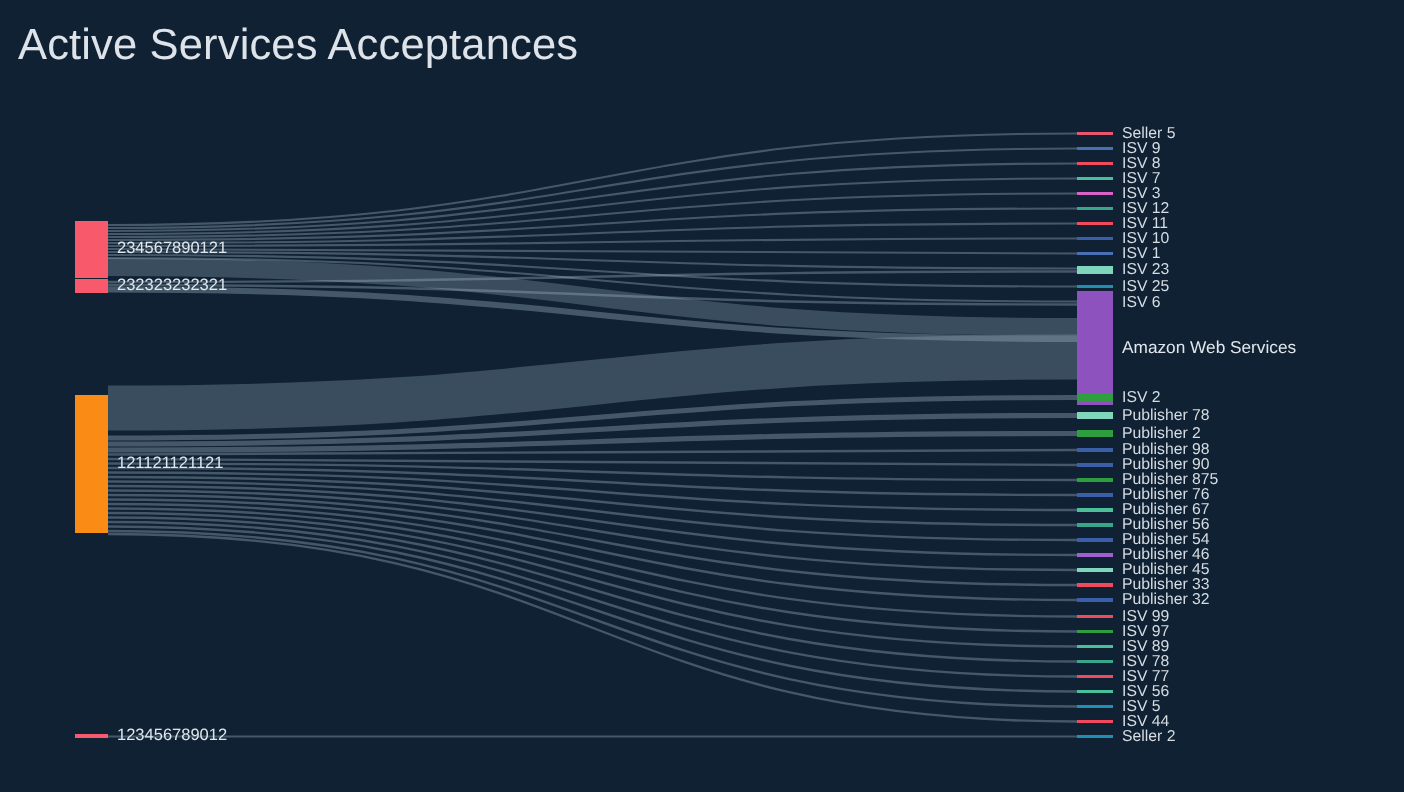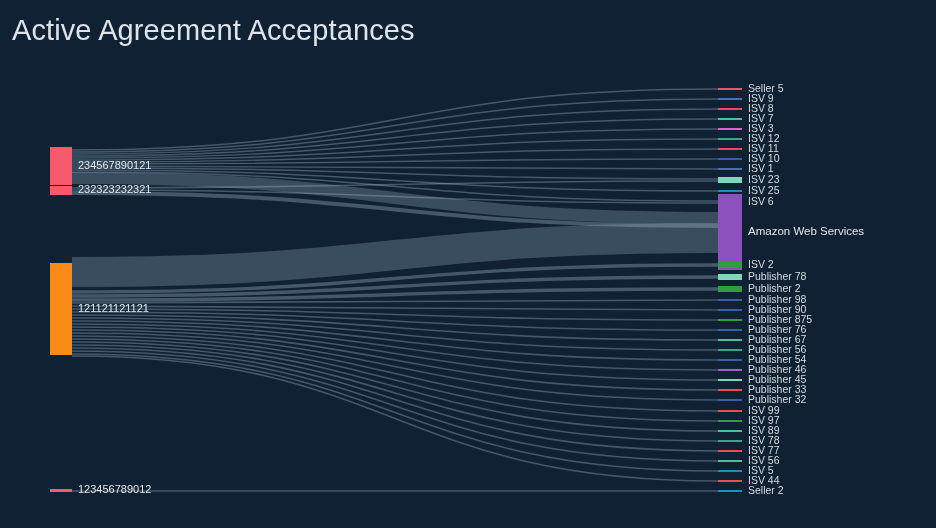--- a/index.html
+++ b/index.html
@@ -51,21 +51,21 @@
   }
   .node-rect {
     shape-rendering: crispEdges;
   }
 </style>
 </head>
 <body>
 
 <div id="app">
 
-  <div id="chart-title">Active Agreement Acceptances</div>
+  <div id="chart-title">Active Services Acceptances</div>
 
   <svg id="sankey-svg" width="936" height="528">
     <g id="links-group">
         <path d="M72,150 C395,150 395,89 718,89" class="link-path" stroke-width="1.4" stroke-opacity="0.38"></path>
         <path d="M72,152 C395,152 395,99 718,99" class="link-path" stroke-width="1.4" stroke-opacity="0.38"></path>
         <path d="M72,154 C395,154 395,109 718,109" class="link-path" stroke-width="1.4" stroke-opacity="0.38"></path>
         <path d="M72,156 C395,156 395,119 718,119" class="link-path" stroke-width="1.4" stroke-opacity="0.38"></path>
         <path d="M72,158 C395,158 395,129 718,129" class="link-path" stroke-width="1.4" stroke-opacity="0.38"></path>
         <path d="M72,160 C395,160 395,139 718,139" class="link-path" stroke-width="1.4" stroke-opacity="0.38"></path>
         <path d="M72,162 C395,162 395,149 718,149" class="link-path" stroke-width="1.4" stroke-opacity="0.38"></path>

